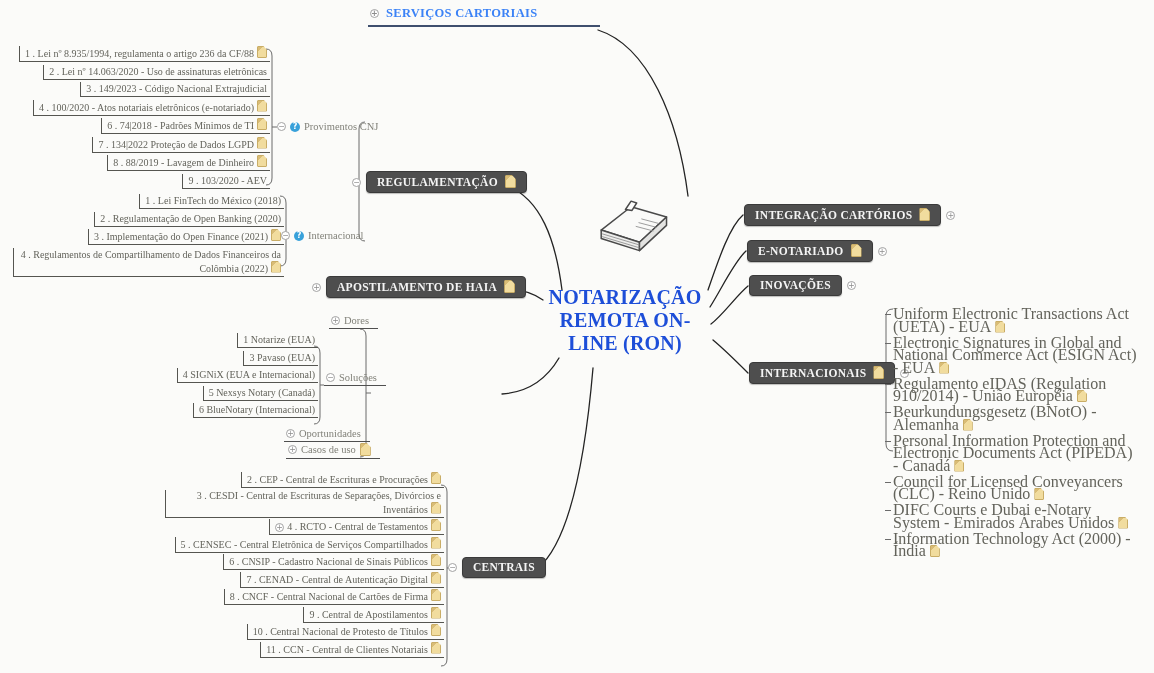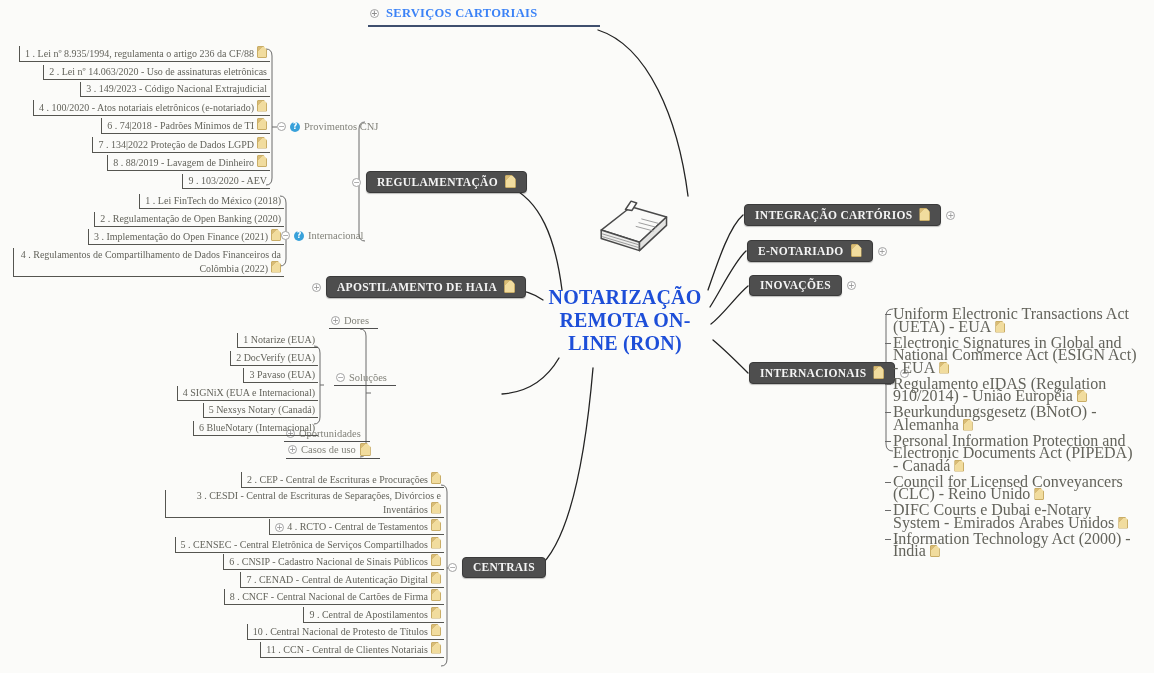--- a/index.html
+++ b/index.html
@@ -153,39 +153,38 @@
     <div class="node">
       <span>APOSTILAMENTO DE HAIA</span>
       <span class="note"></span>
     </div>
   </div>
 
   <div class="glabel underl" style="left:329px;top:315px;">
     <span class="exp exp-plus"></span>
     <span>Dores</span>
   </div>
-  <div class="glabel underl" style="left:334px;top:372px;">
+  <div class="glabel underl" style="left:324px;top:372px;">
     <span class="exp exp-minus"></span>
     <span>Soluções</span>
   </div>
   <div class="glabel underl" style="left:284px;top:428px;">
     <span class="exp exp-plus"></span>
     <span>Oportunidades</span>
   </div>
   <div class="glabel underl" style="left:286px;top:443px;">
     <span class="exp exp-plus"></span>
     <span>Casos de uso</span>
     <span class="note"></span>
   </div>
 
   <ul class="ilist right" style="right:836px;top:333px;width:250px;">
 
       <li><span class="box"><span>1 Notarize (EUA)</span></span></li>
 
-      <li><span class="box"><span>2 DocVerify (EUA)</span></span></li>
 
       <li><span class="box"><span>3 Pavaso (EUA)</span></span></li>
 
       <li><span class="box"><span>4 SIGNiX (EUA e Internacional)</span></span></li>
 
       <li><span class="box"><span>5 Nexsys Notary (Canadá)</span></span></li>
 
       <li><span class="box"><span>6 BlueNotary (Internacional)</span></span></li>
     </ul>
 

